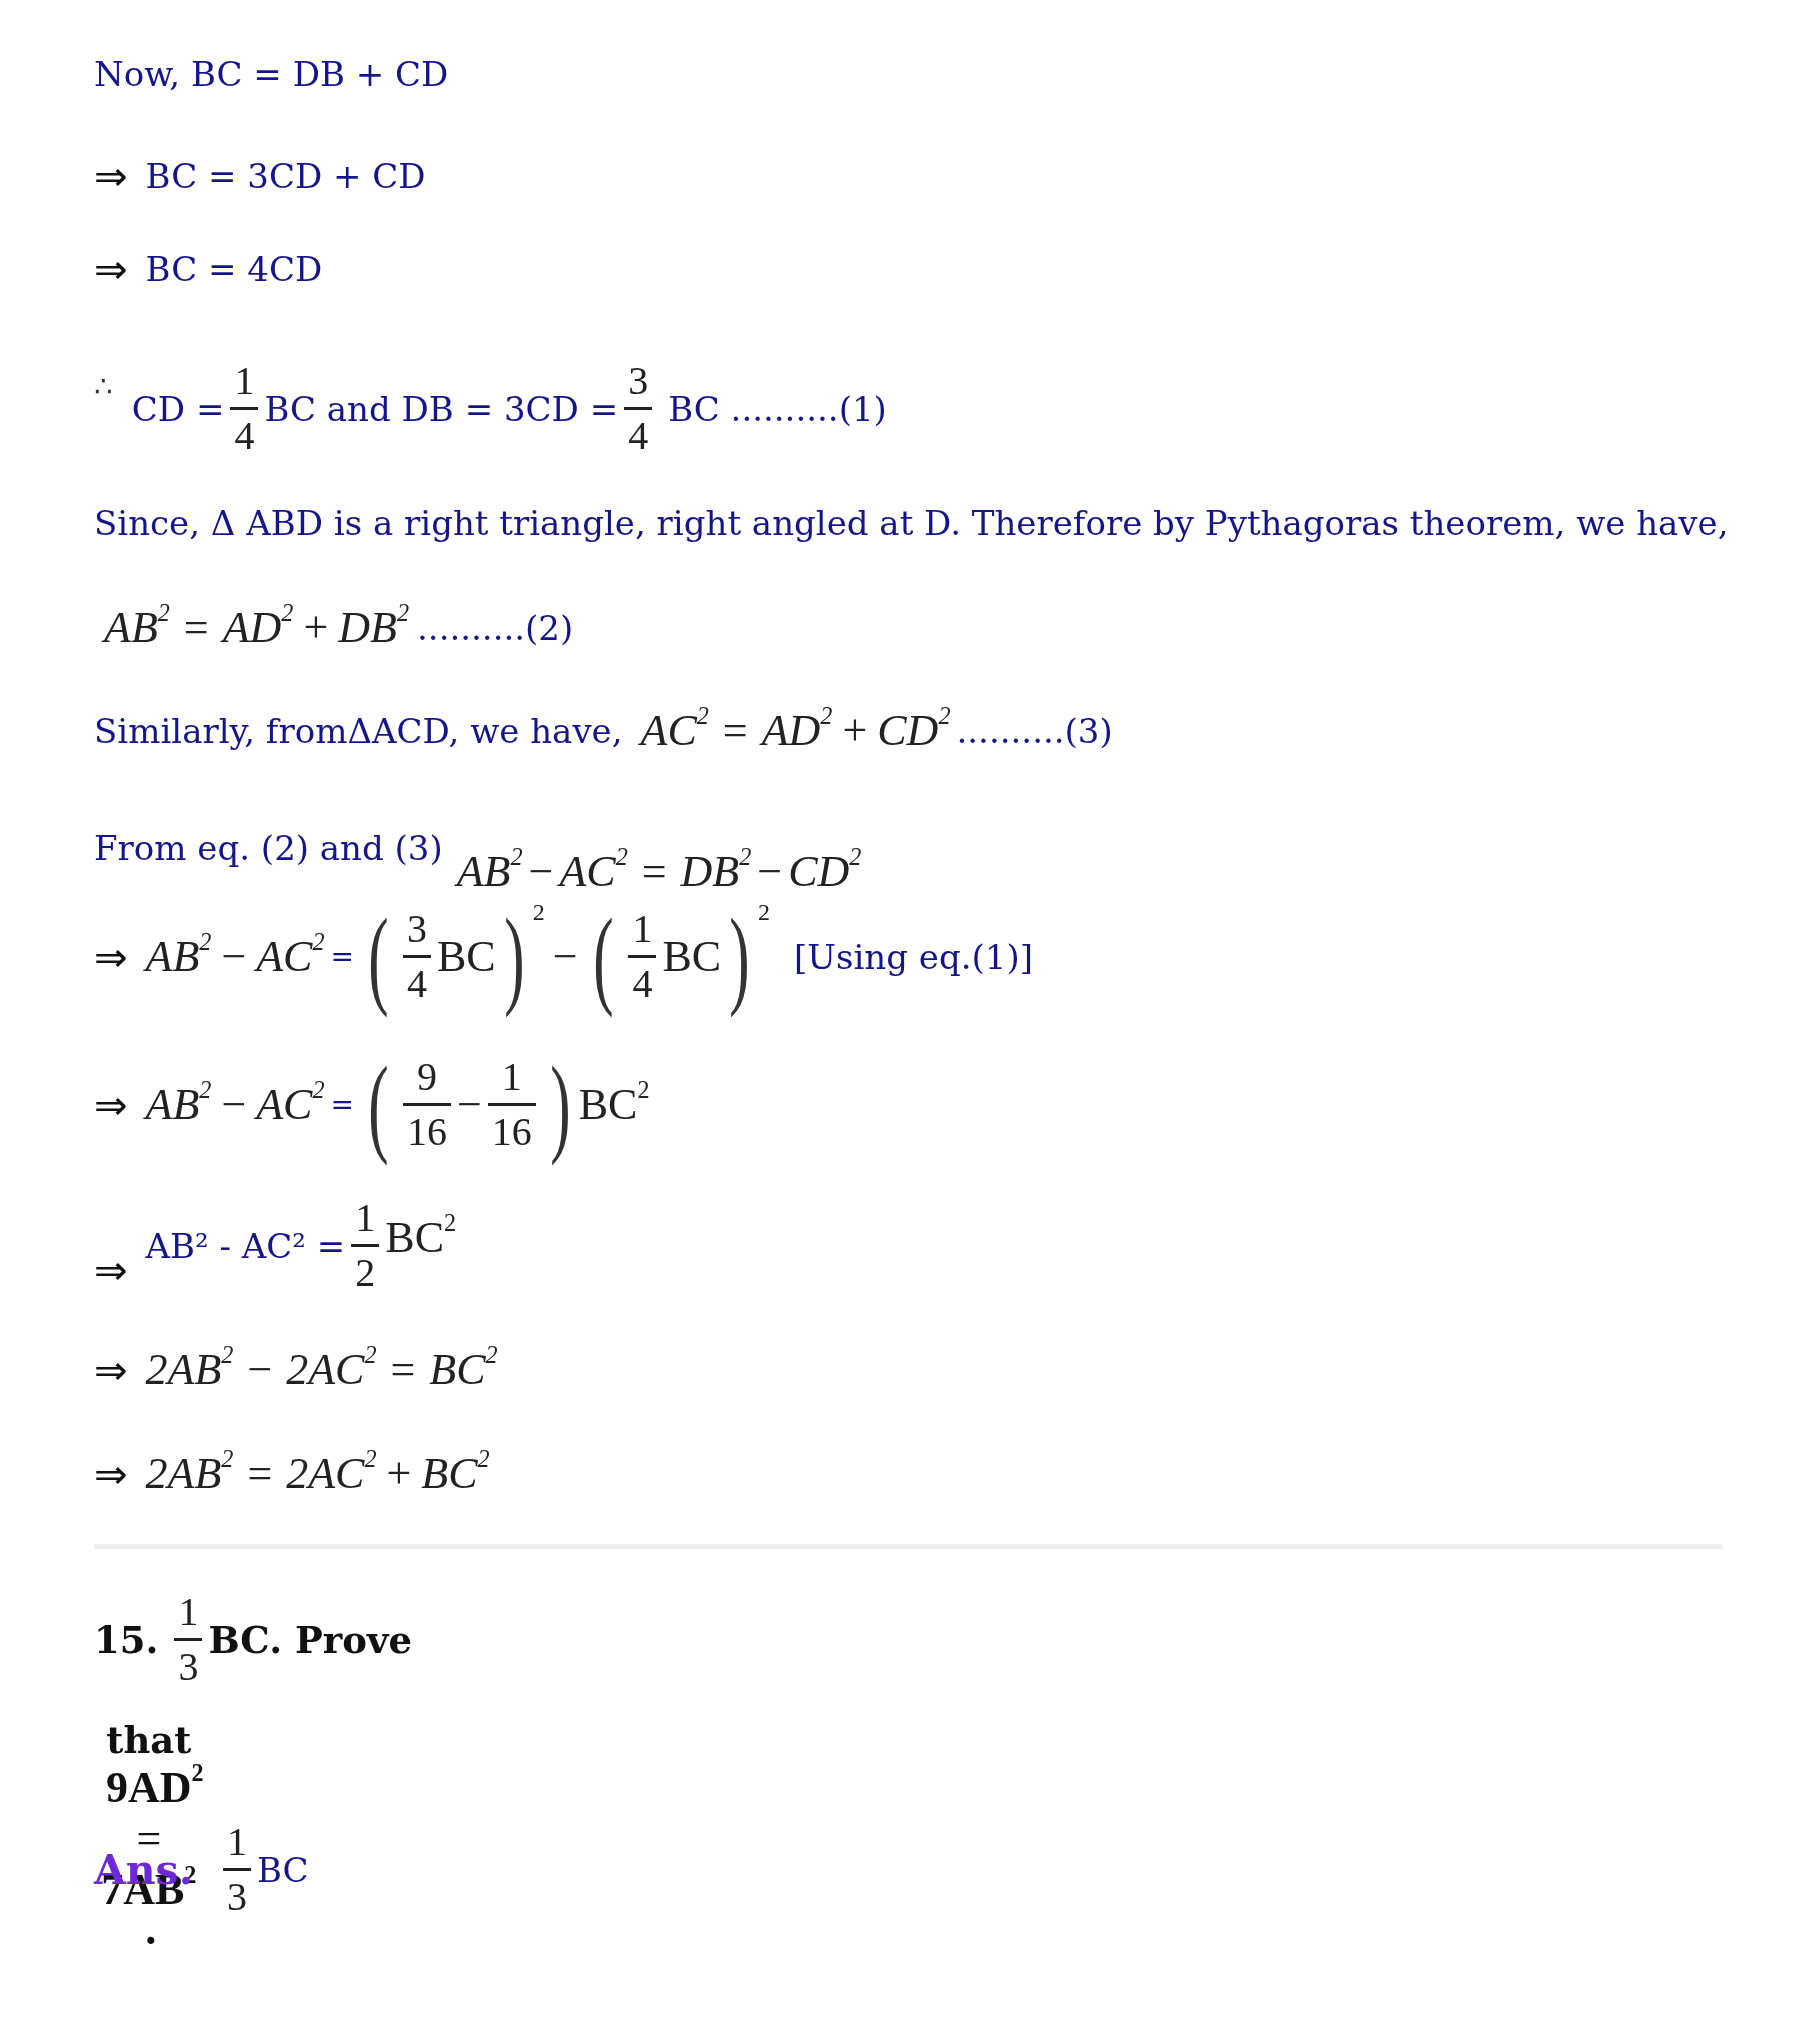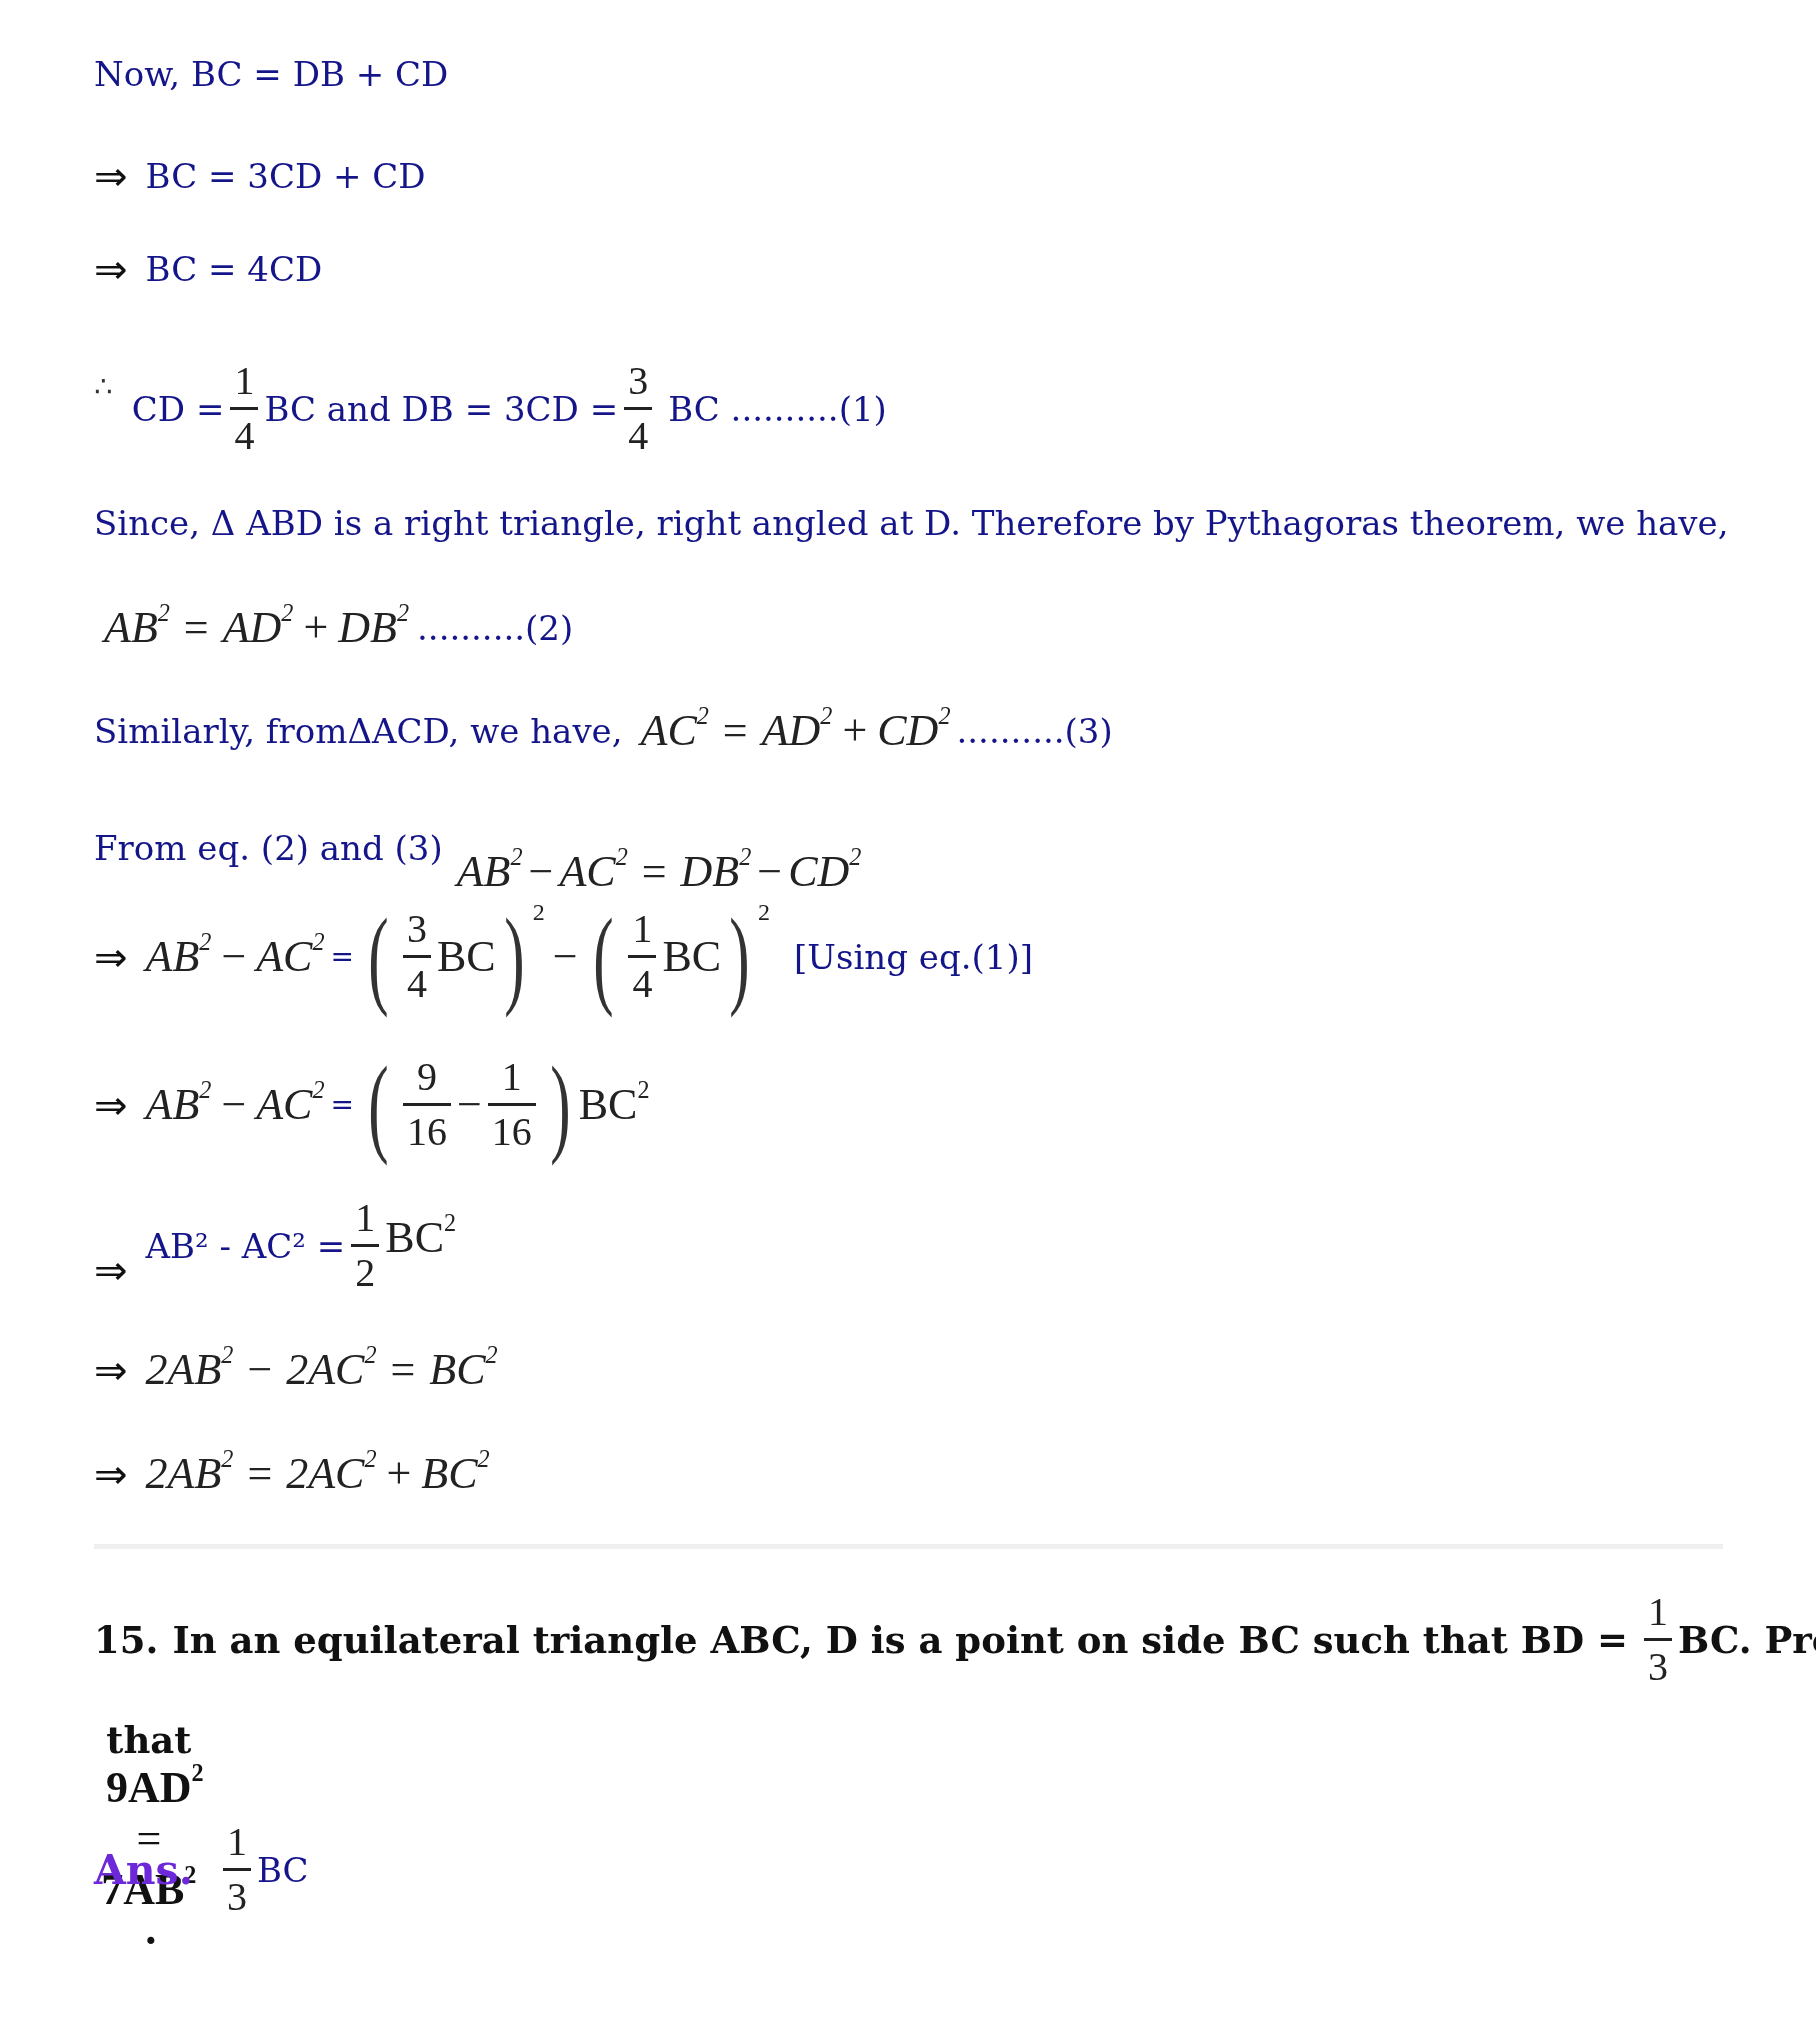--- a/index.html
+++ b/index.html
@@ -167,21 +167,20 @@
   <span class="upright" style="margin:0 14px;">=</span>
   <span class="math"><span>2AC</span><sup>2</sup></span>
   <span class="upright" style="margin:0 10px;">+</span>
   <span class="math"><span>BC</span><sup>2</sup></span>
 </div>
 
 <div class="divider"></div>
 
 <div class="row" style="top:1592px;">
   <span class="q-bold">15.</span>
-  <span class="q-bold" style="margin-left:14px;">In an equilateral triangle ABC, D is a point on side BC such that BD =</span>
   <span class="frac" style="margin-left:16px;">
     <span class="num">1</span>
     <span class="bar"></span>
     <span class="den">3</span>
   </span>
   <span class="q-bold">BC. Prove</span>
 </div>
 
 <div class="row" style="top:1718px;flex-direction:column;">
   <span class="q-bold">that</span>

